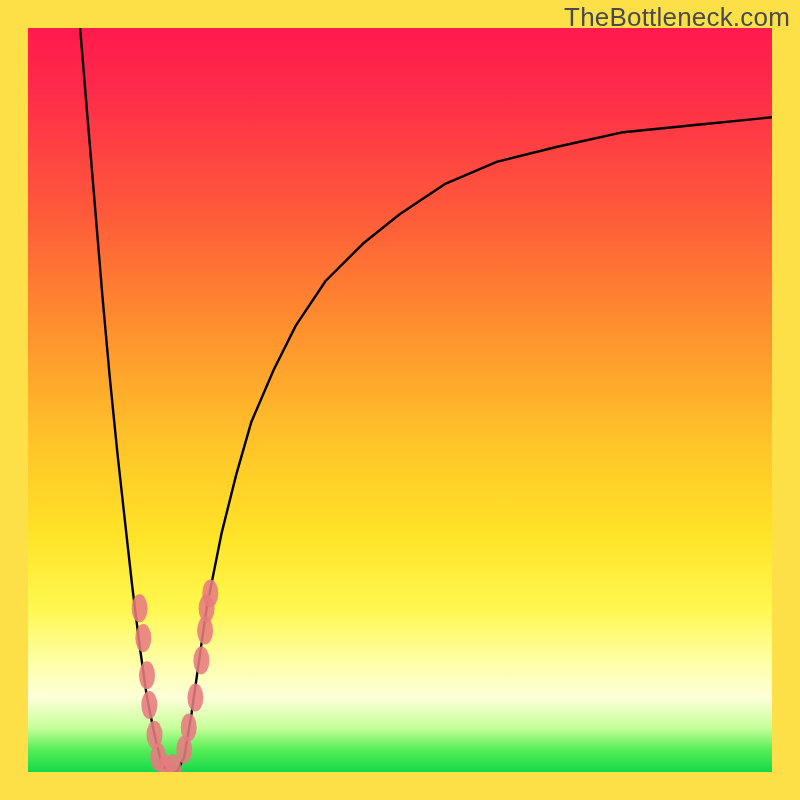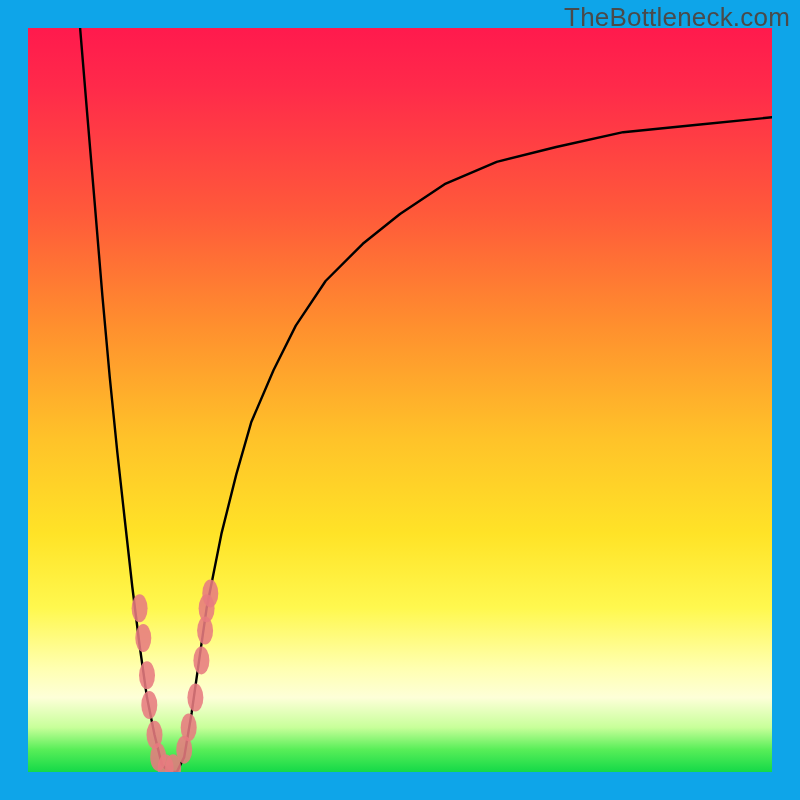--- a/index.html
+++ b/index.html
@@ -10,21 +10,21 @@
     background: #000;
     overflow: hidden;
     font-family: Arial, Helvetica, sans-serif;
   }
   .frame {
     position: absolute;
     left: 0;
     top: 0;
     width: 800px;
     height: 800px;
-    background: #0ea5e9;
+    background: #fde047;
   }
   .plot {
     position: absolute;
     left: 28px;
     top: 28px;
     width: 744px;
     height: 744px;
     
     background: linear-gradient(
       to bottom,

